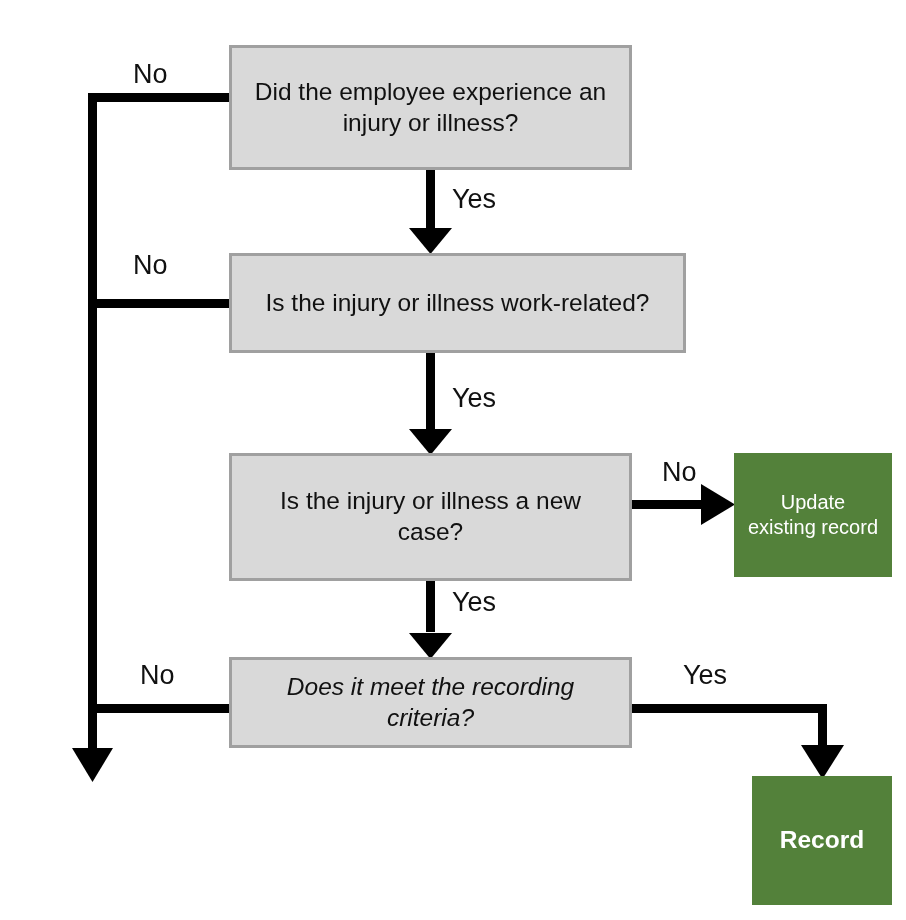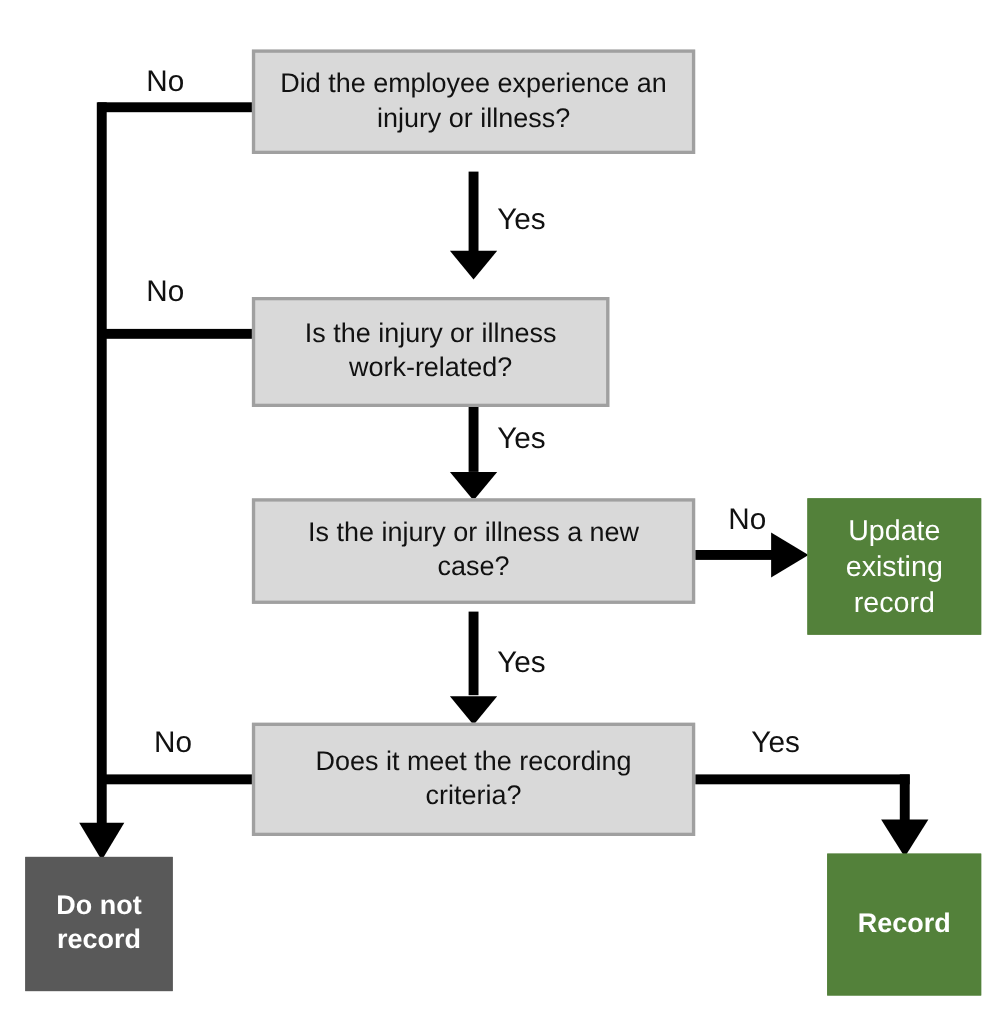--- a/index.html
+++ b/index.html
@@ -46,21 +46,21 @@
     background: #53813a;
     color: #ffffff;
     border: 1px solid #53813a;
   }
   .node-terminal-gray {
     background: #595959;
     color: #ffffff;
     border: 1px solid #595959;
   }
   .node-update {
-    font-size: 26px;
+    font-size: 20px;
     font-weight: normal;
     padding: 16px 10px;
   }
   .node-bold {
     font-size: 24.5px;
     font-weight: bold;
     padding: 4px 10px;
   }
   .edge-label {
     position: absolute;
@@ -104,31 +104,30 @@
 
       <rect x="89" y="704" width="141" height="9"></rect>
 
       <rect x="632" y="704" width="195" height="9"></rect>
       <rect x="818" y="704" width="9" height="45"></rect>
       <polygon points="822.5,779 801,745 844,745"></polygon>
 
     </g>
   </svg>
 
-  <div class="node node-decision" style="left:229px; top:45px; width:403px; height:95px;">Did the employee experience an injury or illness?</div>
+  <div class="node node-decision" style="left:229px; top:45px; width:403px; height:125px;">Did the employee experience an injury or illness?</div>
 
-  <div class="node node-decision" style="left:229px; top:270px; width:325px; height:100px;">Is the injury or illness work-related?</div>
+  <div class="node node-decision" style="left:229px; top:253px; width:457px; height:100px;">Is the injury or illness work-related?</div>
 
-  <div class="node node-decision" style="left:229px; top:453px; width:403px; height:96px;">Is the injury or illness a new case?</div>
+  <div class="node node-decision" style="left:229px; top:453px; width:403px; height:128px;">Is the injury or illness a new case?</div>
 
-  <div class="node node-decision" style="left:229px; top:657px; width:403px; height:103px;">Does it meet the recording criteria?</div>
+  <div class="node node-decision" style="left:229px; top:657px; width:403px; height:91px;font-style:italic;">Does it meet the recording criteria?</div>
 
   <div class="node node-terminal-green node-update" style="left:734px; top:453px; width:158px; height:124px;">Update existing record</div>
 
-  <div class="node node-terminal-gray node-bold" style="left:23px; top:779px; width:134px; height:122px;">Do not record</div>
 
   <div class="node node-terminal-green node-bold" style="left:752px; top:776px; width:140px; height:129px;">Record</div>
 
   <span class="edge-label lbl-no" style="left:133px; top:61px;">No</span>
 
   <span class="edge-label lbl-yes" style="left:452px; top:186px;">Yes</span>
 
   <span class="edge-label lbl-no" style="left:133px; top:252px;">No</span>
 
   <span class="edge-label lbl-yes" style="left:452px; top:385px;">Yes</span>

